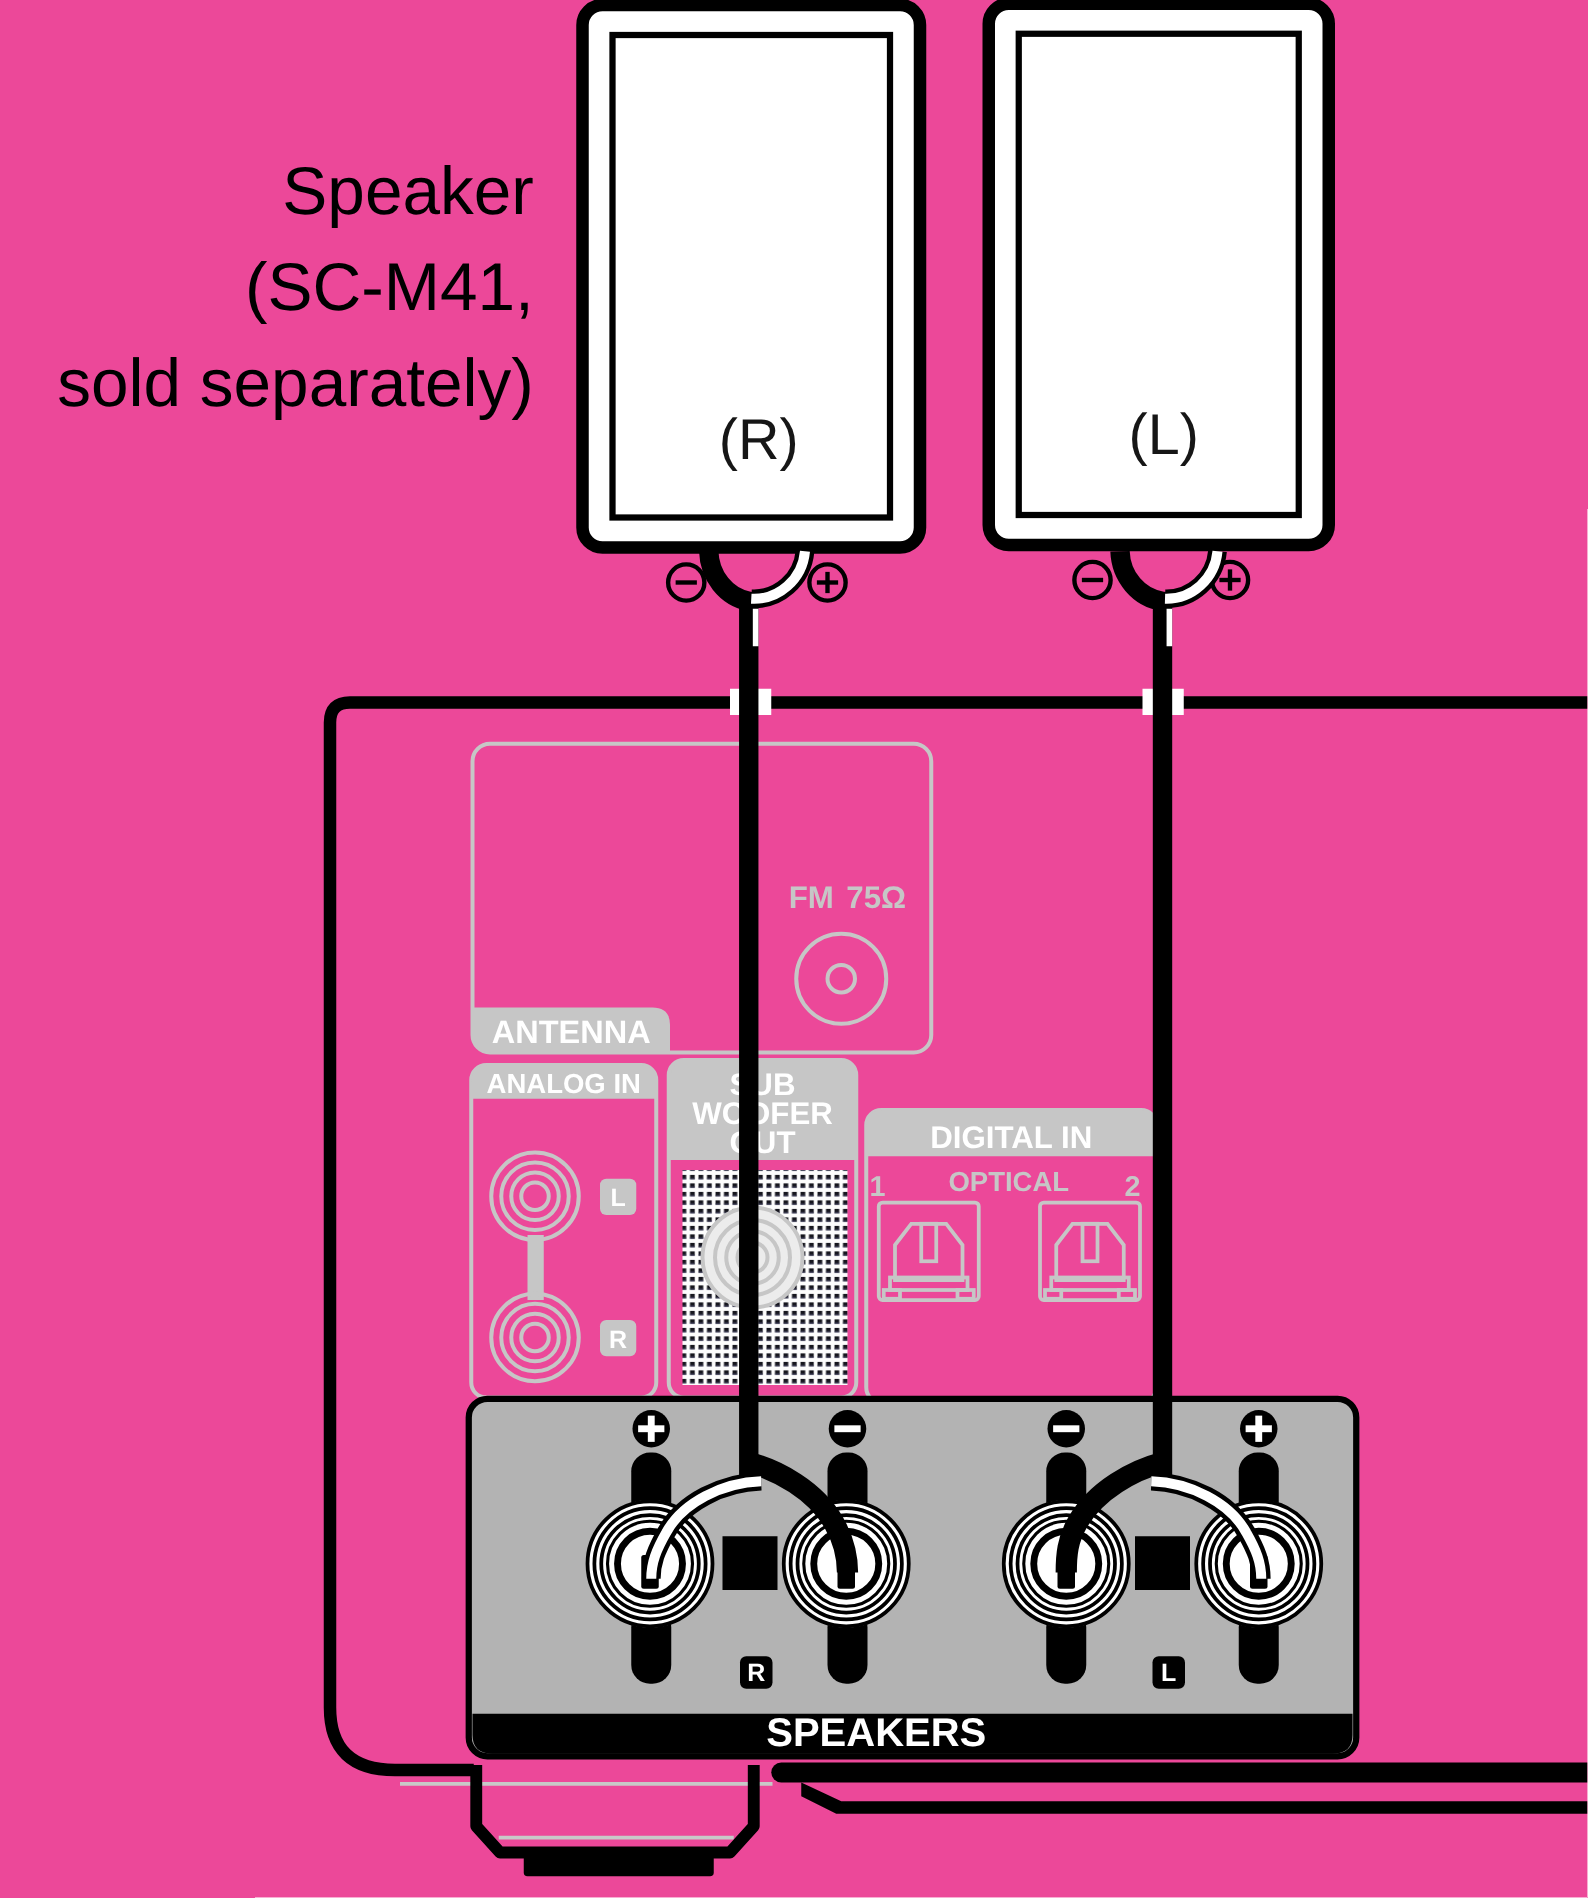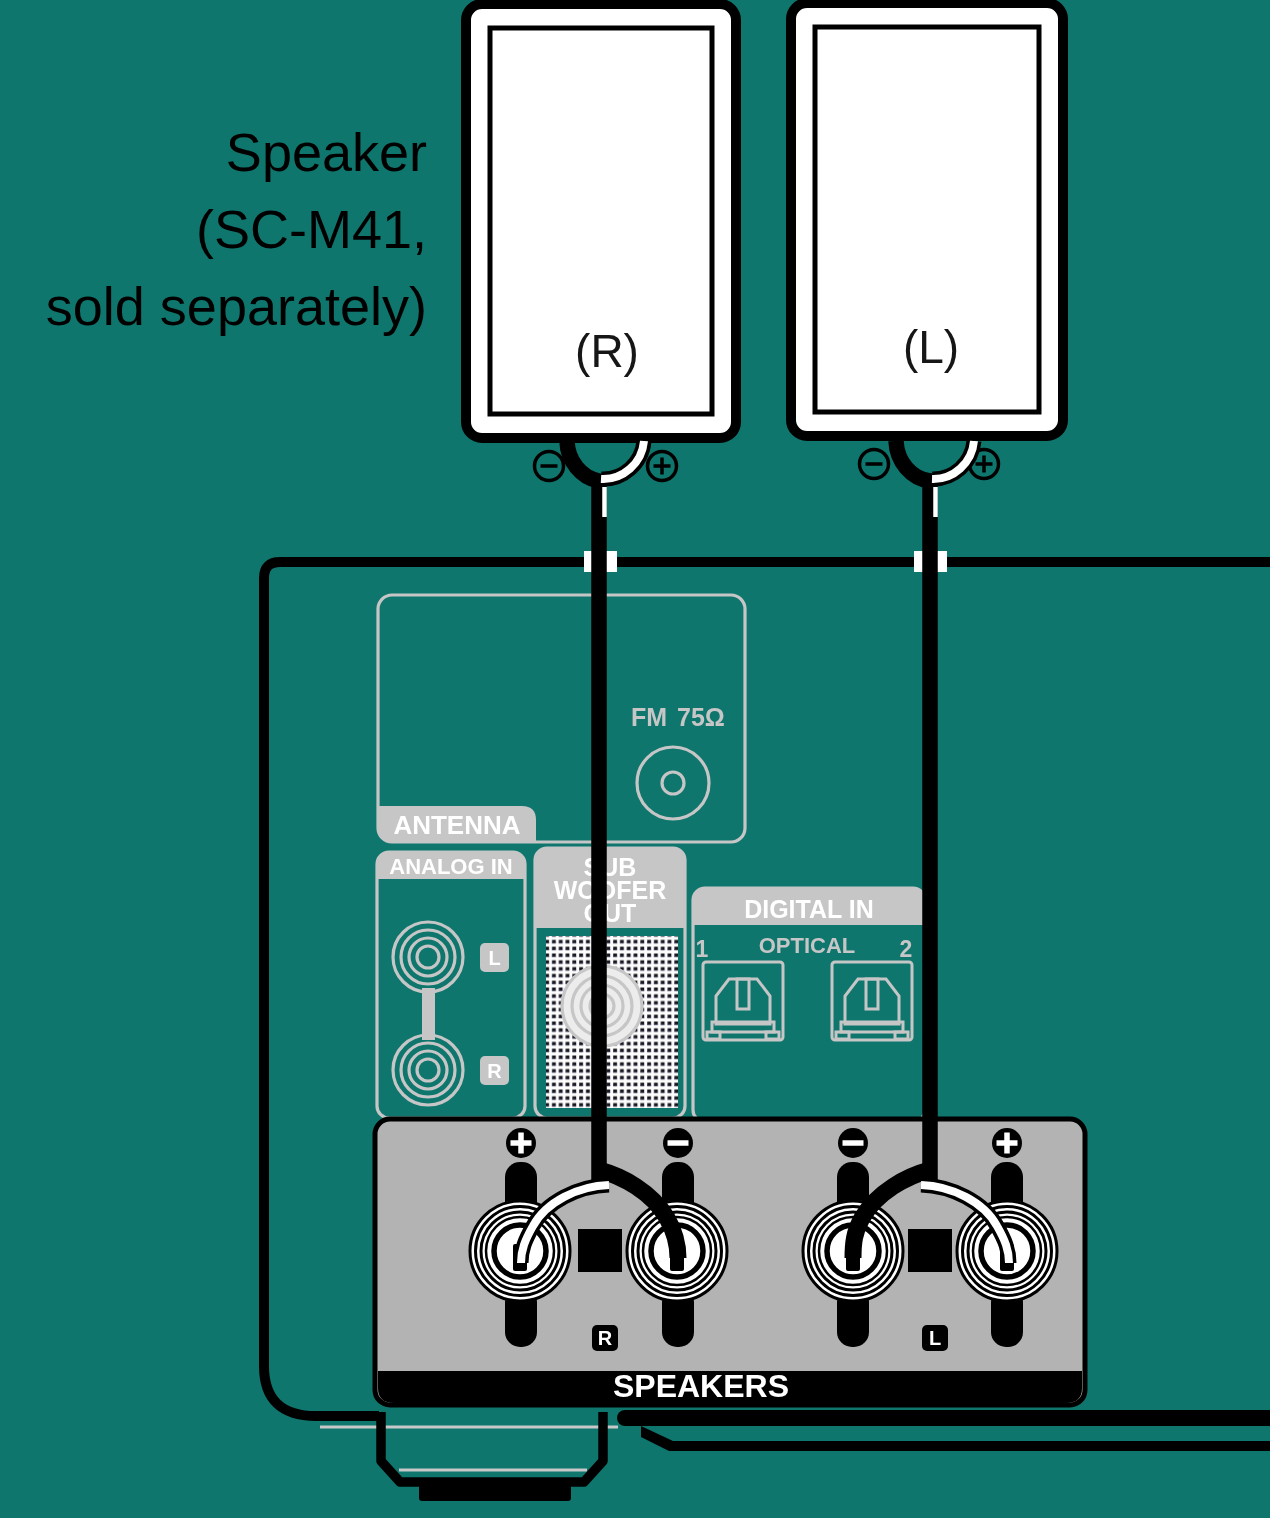--- a/index.html
+++ b/index.html
@@ -1,16 +1,16 @@
 <!DOCTYPE html>
 <html><head>
 <meta charset="utf-8">
 <style>
   html,body{margin:0;padding:0;background:#ffffff;}
-  .canvas{position:relative;width:1270px;height:1518px;background:#0f766e;overflow:hidden;}
+  .canvas{position:relative;width:1270px;height:1518px;background:#ec4899;overflow:hidden;}
   svg{position:absolute;left:0;top:0;display:block;}
   text{font-family:"Liberation Sans","DejaVu Sans",sans-serif;}
 </style>
 </head>
 <body>
 
 <div class="canvas">
 <svg width="1270" height="1518" viewBox="0 0 1270 1518">
   <defs>
     <pattern id="dots" width="6.8" height="6.8" patternUnits="userSpaceOnUse">

